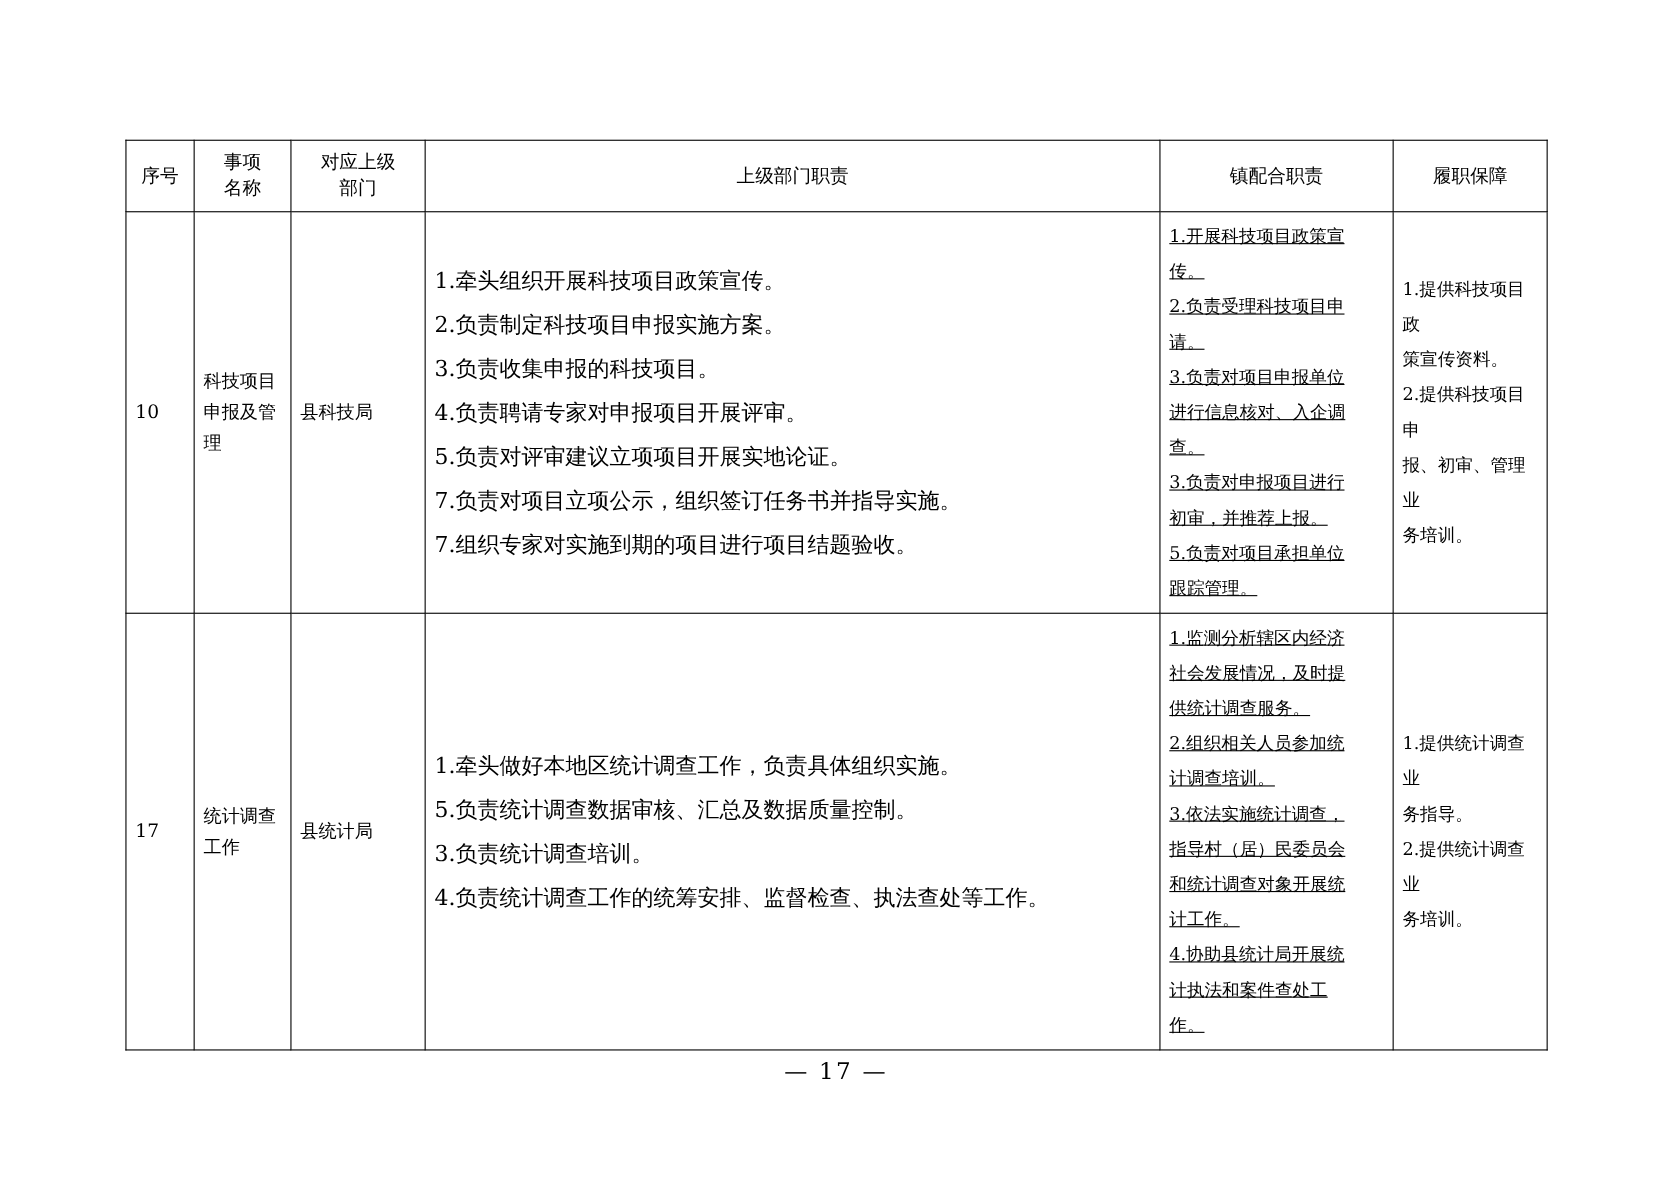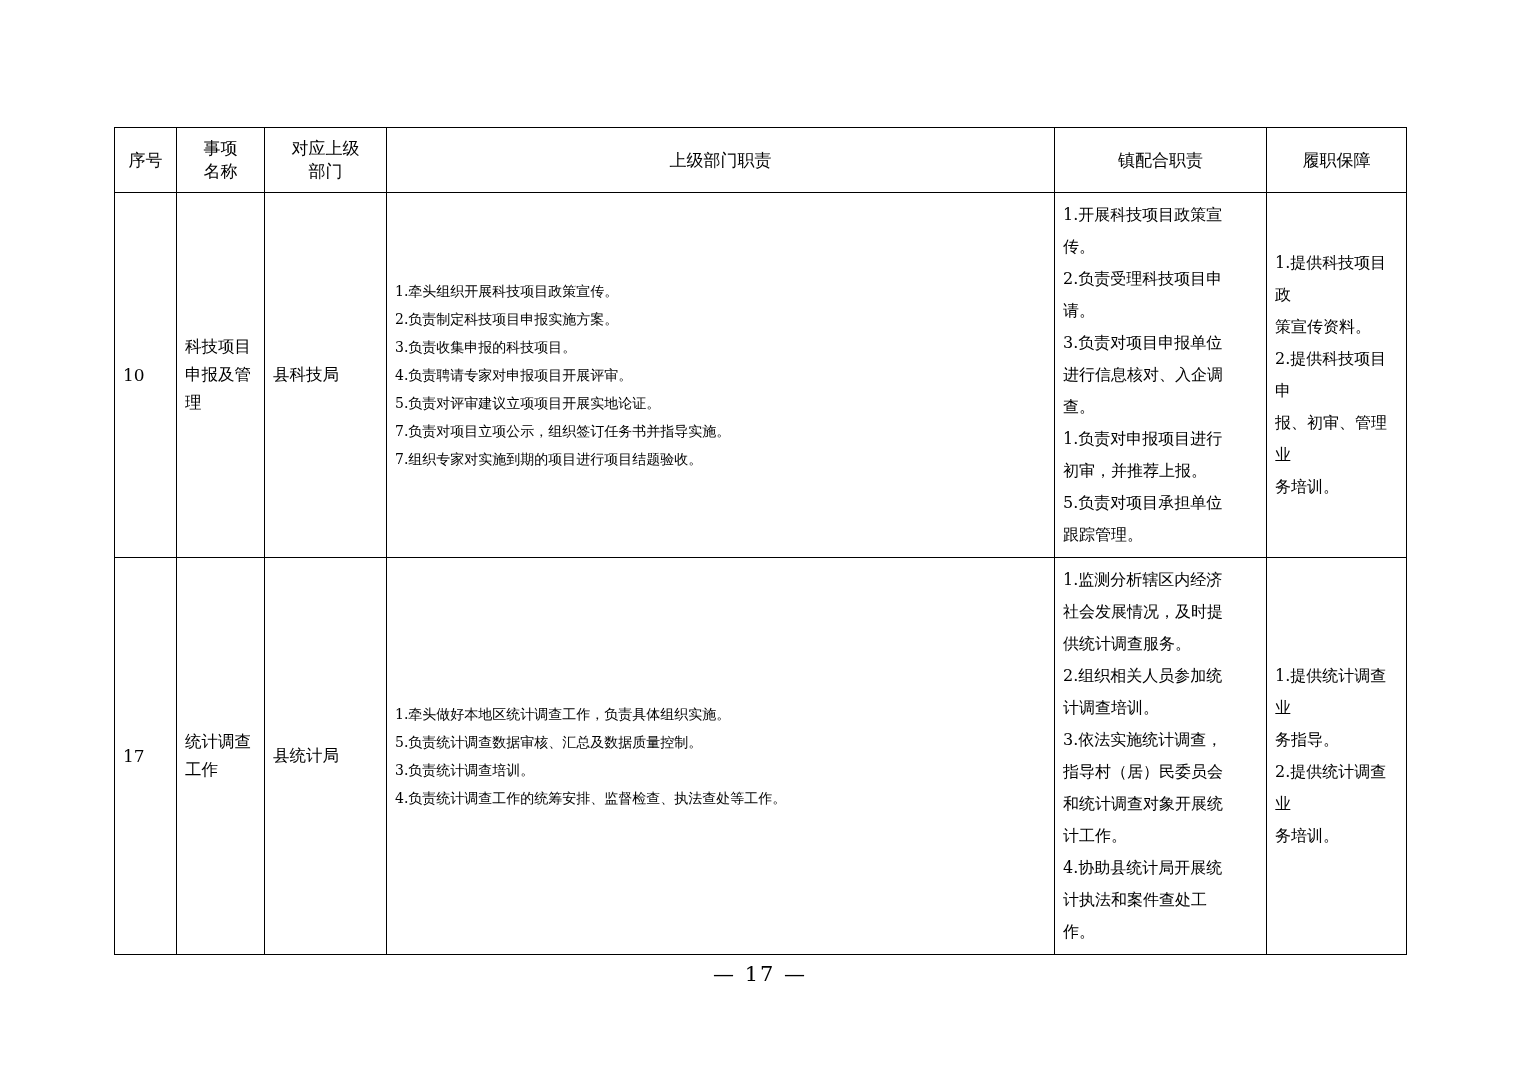--- a/index.html
+++ b/index.html
@@ -52,33 +52,33 @@
   .col-grt   { width: 140px; }
 
   td.cell-no {
     font-size: 17px;
   }
   td.cell-name, td.cell-dept {
     font-size: 16.5px;
     line-height: 1.7;
   }
   td.cell-duty {
-    font-size: 14px;
+    font-size: 20px;
     line-height: 2.0;
     padding-left: 18px;
     padding-right: 14px;
   }
   td.cell-town, td.cell-grt {
     font-size: 16px;
     line-height: 2.0;
     padding-left: 10px;
     padding-right: 8px;
     vertical-align: middle;
   }
-  td.cell-town { text-align: justify; text-align-last: left; }
+  td.cell-town { text-align: justify; text-align-last: left; text-decoration: underline; }
   .row-1 td { height: 318px; }
   .row-2 td { height: 378px; }
 
   .lines p {
     margin: 0;
   }
   .pageno {
     position: absolute;
     left: 0;
     top: 962px;
@@ -151,21 +151,21 @@
         </td>
         <td class="cell-town">
           <div class="lines">
             <p>1.开展科技项目政策宣</p>
             <p>传。</p>
             <p>2.负责受理科技项目申</p>
             <p>请。</p>
             <p>3.负责对项目申报单位</p>
             <p>进行信息核对、入企调</p>
             <p>查。</p>
-            <p>1.负责对申报项目进行</p>
+            <p>3.负责对申报项目进行</p>
             <p>初审，并推荐上报。</p>
             <p>5.负责对项目承担单位</p>
             <p>跟踪管理。</p>
           </div>
         </td>
         <td class="cell-grt">
           <div class="lines">
             <p>1.提供科技项目政</p>
             <p>策宣传资料。</p>
             <p>2.提供科技项目申</p>

